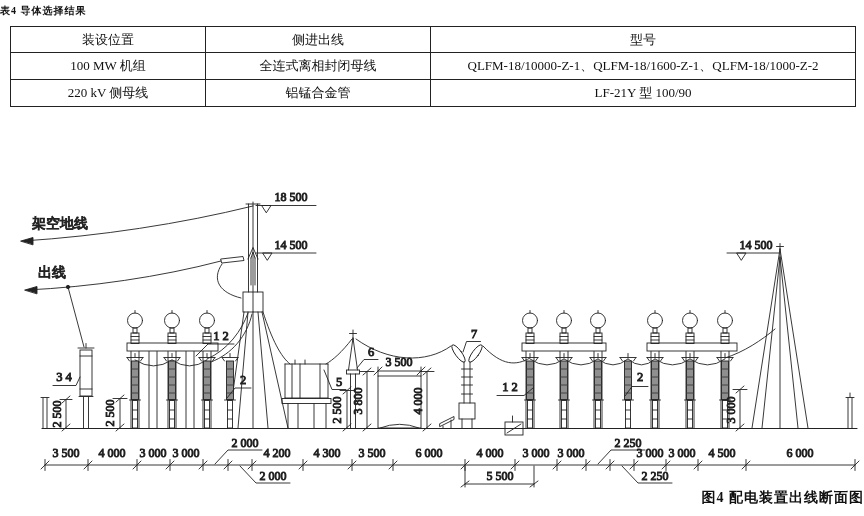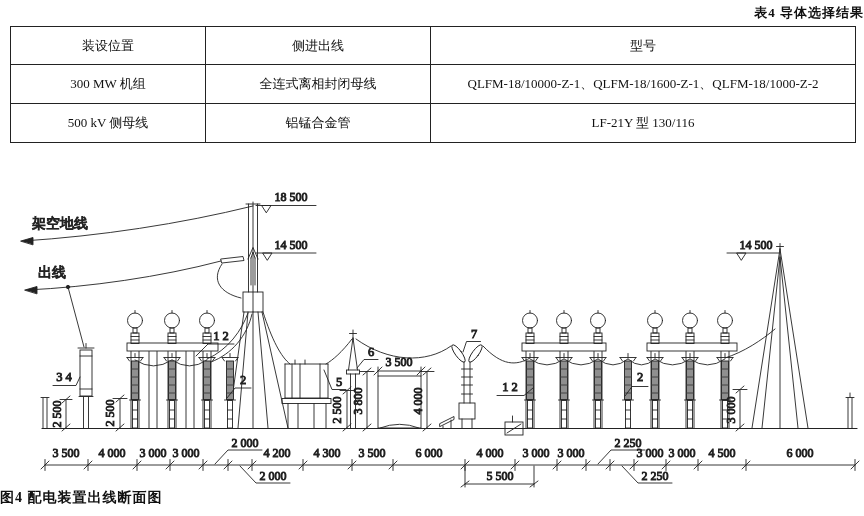--- a/index.html
+++ b/index.html
@@ -1,23 +1,23 @@
 <!DOCTYPE html>
 <html><head>
 <meta charset="utf-8">
 <style>
   html,body{margin:0;padding:0;background:#fff;}
   body{width:864px;height:516px;position:relative;font-family:"Liberation Serif","DejaVu Serif",serif;color:#111;overflow:hidden;}
-  .tbl-title{position:absolute;top:4px;left:0;width:864px;text-align:right;font-size:13px;font-weight:bold;letter-spacing:1px;}
+  .tbl-title{position:absolute;top:4px;left:0;width:864px;text-align:left;font-size:10px;font-weight:bold;letter-spacing:1px;}
   table.data{position:absolute;top:26px;left:10px;width:845px;border-collapse:collapse;table-layout:fixed;}
-  table.data th,table.data td{border:1px solid #222;font-weight:normal;text-align:center;font-size:13px;padding:8px;overflow:hidden;white-space:nowrap;}
+  table.data th,table.data td{border:1px solid #222;font-weight:normal;text-align:center;font-size:13px;padding:2px;overflow:hidden;white-space:nowrap;}
   table.data th{height:21px;}
   table.data td{height:22px;}
   col.c1{width:195px} col.c2{width:225px} col.c3{width:425px}
-  .fig-caption{position:absolute;top:489px;left:0;width:864px;text-align:left;font-size:14px;font-weight:bold;letter-spacing:1px;}
+  .fig-caption{position:absolute;top:489px;left:0;width:864px;text-align:right;font-size:14px;font-weight:bold;letter-spacing:1px;}
   svg#diagram{position:absolute;left:0;top:186px;}
   svg text{fill:#111;}
   .dim{font-size:12px;}
   .callout{font-size:12.5px;}
   .cjk{font-size:14px;}
 </style>
 </head>
 <body>
 
 <div class="tbl-title">表4  导体选择结果</div>
@@ -28,28 +28,28 @@
       <col class="c2">
       <col class="c3">
     </colgroup>
   <tbody>
       <tr>
     <th>装设位置</th>
     <th>侧进出线</th>
     <th>型号</th>
   </tr>
   <tr>
-    <td>300 MW 机组</td>
+    <td>100 MW 机组</td>
     <td>全连式离相封闭母线</td>
     <td>QLFM-18/10000-Z-1、QLFM-18/1600-Z-1、QLFM-18/1000-Z-2</td>
   </tr>
   <tr>
-    <td>500 kV 侧母线</td>
+    <td>220 kV 侧母线</td>
     <td>铝锰合金管</td>
-    <td>LF-21Y 型 130/116</td>
+    <td>LF-21Y 型 100/90</td>
   </tr>
 </tbody>
   </table>
 
 <svg id="diagram" width="864" height="314" viewBox="0 186 864 314" stroke="#222" fill="none" stroke-width="0.9" stroke-linecap="round">
 
   <defs>
     <g id="bushing">
       <line x1="0" y1="310.5" x2="0" y2="313"></line>
       <circle cx="0" cy="320.5" r="7.5"></circle>

